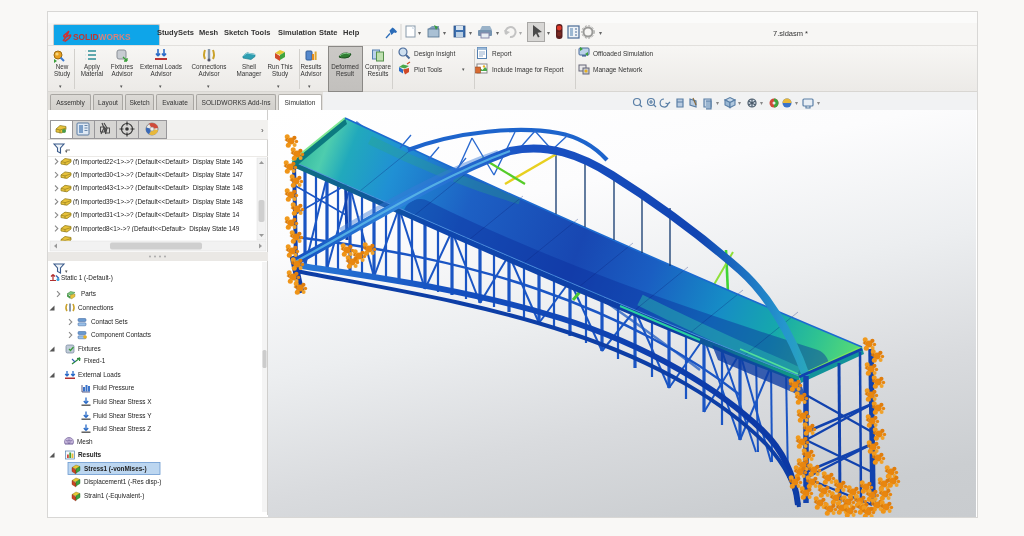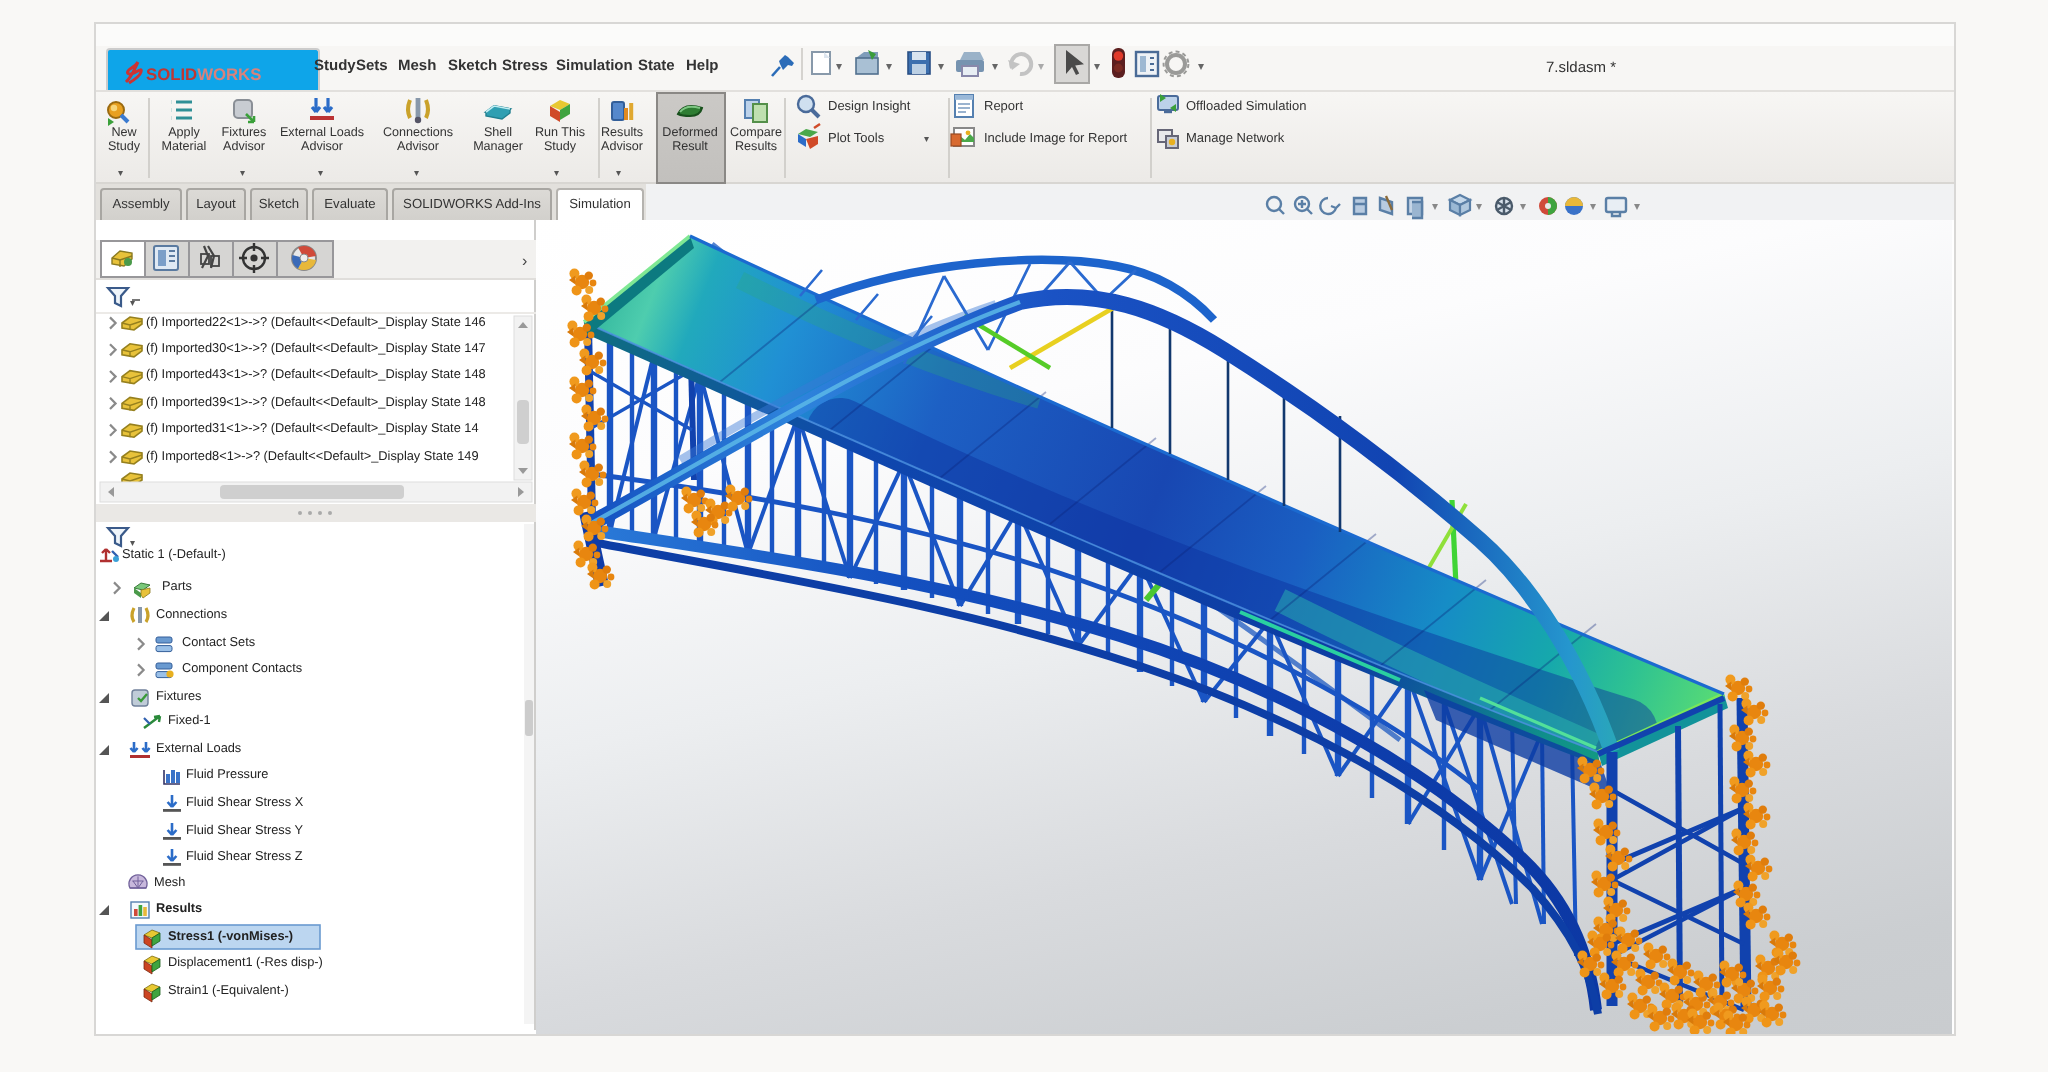--- a/index.html
+++ b/index.html
@@ -36,21 +36,21 @@
     <div id="logo">
       <svg width="88" height="22" viewBox="0 0 88 22" style="position:absolute;left:0;top:0">
         <path d="M9 16 C12 13 13 10 15 6 M15 6 C13.5 8.5 11 9 10 10.5 C9 12 11 12.5 13 11.5 C16 10 17 9 16.5 11 C16 13 13 15 10.5 16.5" stroke="#c33" stroke-width="1.5" fill="none"></path>
         <text x="19" y="15" font-size="8.4" font-weight="bold" fill="#bf3733">SOLID<tspan fill="#d9827b">WORKS</tspan></text>
       </svg>
     </div>
     <span class="menu" style="left:109px">Study</span>
     <span class="menu" style="left:130px">Sets</span>
     <span class="menu" style="left:151px">Mesh</span>
     <span class="menu" style="left:176px">Sketch</span>
-    <span class="menu" style="left:203px">Stress</span>
+    <span class="menu" style="left:203px">Tools</span>
     <span class="menu" style="left:230px">Simulation</span>
     <span class="menu" style="left:271px">State</span>
     <span class="menu" style="left:295px">Help</span>
     <svg width="300" height="22" viewBox="0 0 300 22" style="position:absolute;left:330px;top:9px">
       <path d="M8 17 L12 12.5" stroke="#2b6cb8" stroke-width="1.3" fill="none"></path>
         <path d="M11.5 9.5 l3 -3 l1.5 1 l3 3 l-1 1.5 l-2 -0.5 l-2.5 2.5 l-1.5 -3 Z" fill="#2b6cb8"></path>
       <line x1="23" y1="3" x2="23" y2="19" stroke="#d5d3cf" stroke-width="1"></line>
       <rect x="28" y="5" width="9" height="11" fill="#fff" stroke="#8899aa" stroke-width="1"></rect>
       <path d="M34 5 l3 3 l-3 0 Z" fill="#dde5ee"></path>
       <text x="40" y="14" font-size="6" fill="#666">▾</text>

